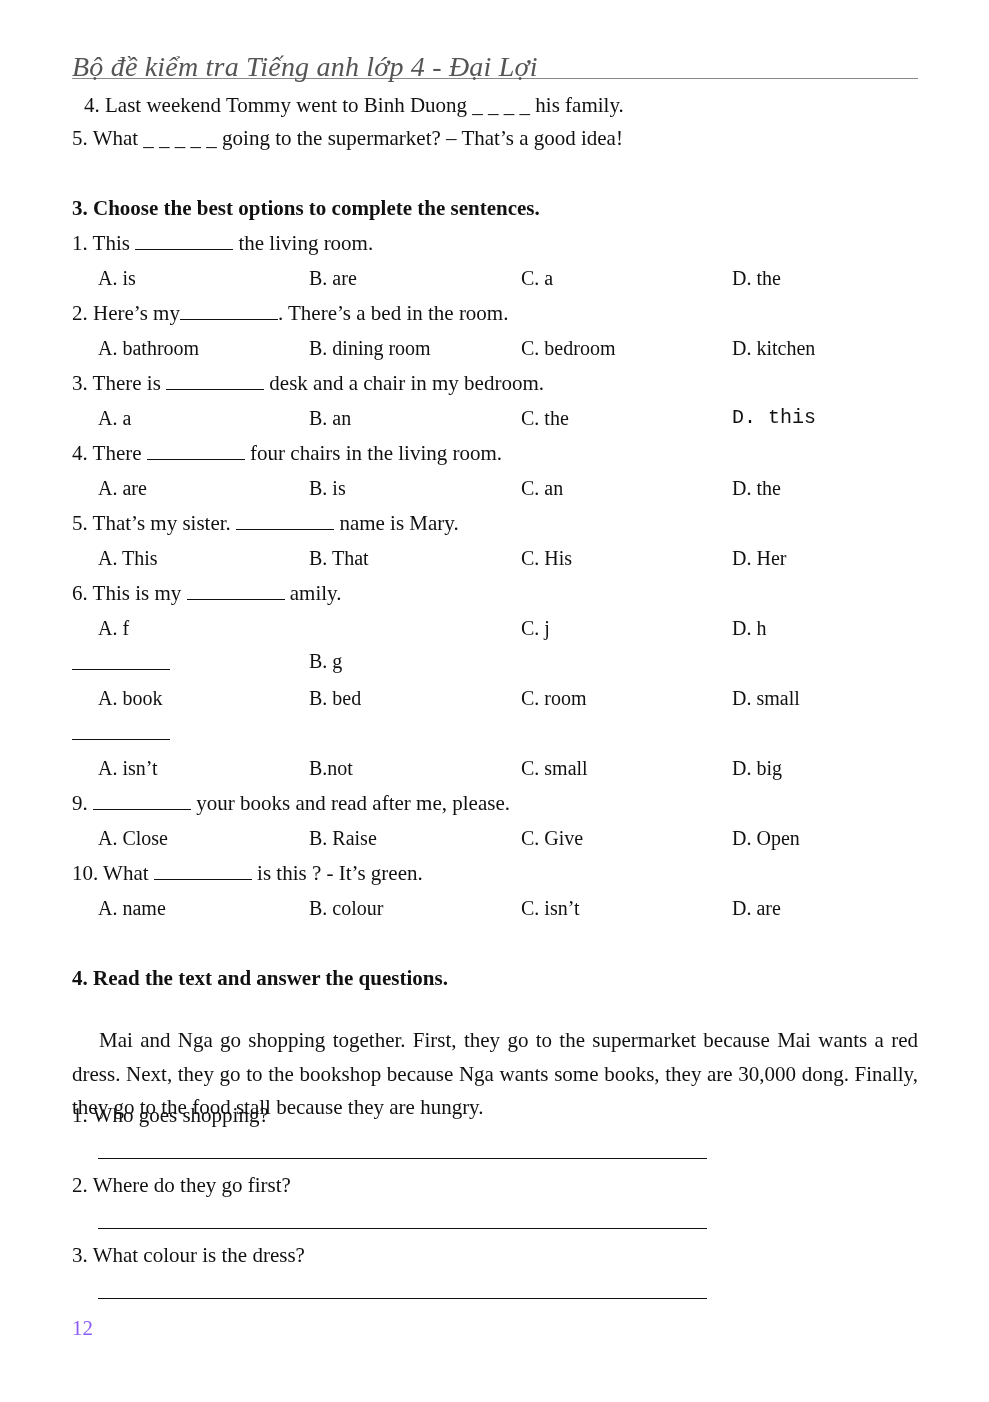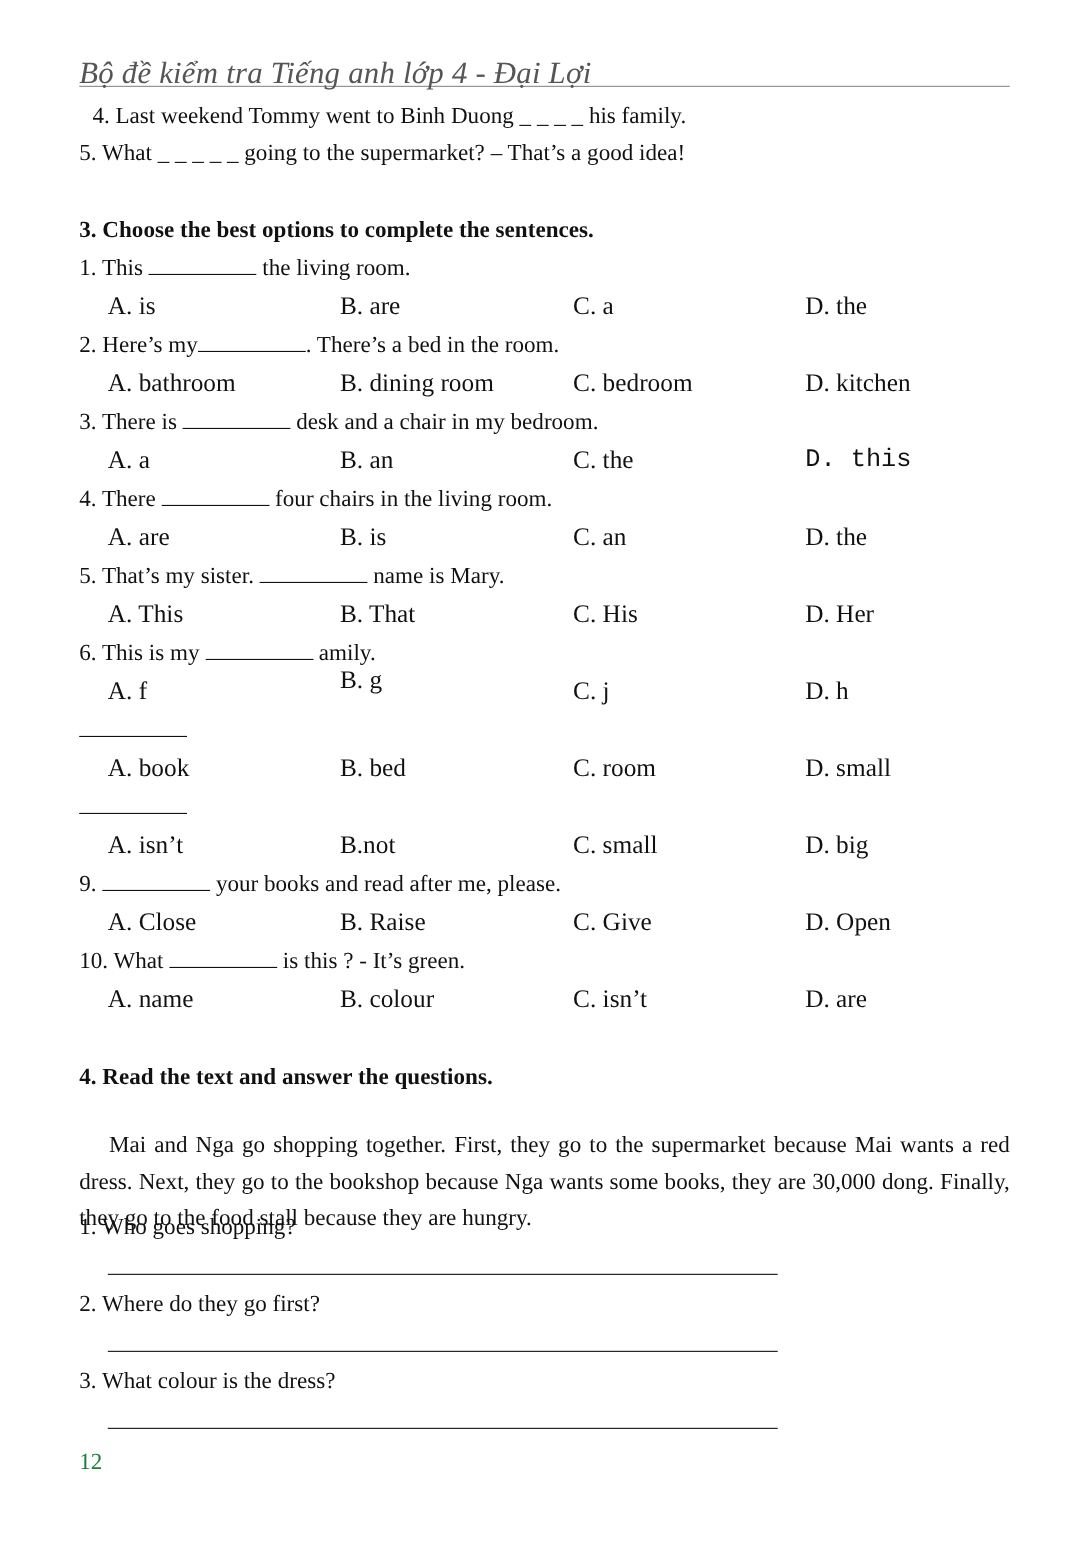--- a/index.html
+++ b/index.html
@@ -13,34 +13,34 @@
     border-bottom: 1.5px solid #8a8a8a;
   }
   .header-title {
     font-style: italic; font-size: 28px; color: #555555;
     position: absolute; left: 0; top: 1px; letter-spacing: 0.2px;
   }
   .line {
     position: absolute; left: 72px; font-size: 21px; line-height: 26px; white-space: nowrap;
   }
   .section-title { font-weight: bold; font-size: 21px; }
-  .opt { position: absolute; font-size: 23px; line-height: 26px; white-space: nowrap; }
+  .opt { position: absolute; font-size: 20px; line-height: 26px; white-space: nowrap; }
   .blank {
     display: inline-block; width: 98px; border-bottom: 1.3px solid #111;
     height: 16px; vertical-align: baseline;
   }
   .para {
     position: absolute; left: 72px; width: 846px; font-size: 21px; line-height: 33.5px;
     text-align: justify; text-indent: 27px;
   }
   .answer-line {
     position: absolute; left: 98px; width: 609px; border-bottom: 1.3px solid #111; height: 0;
   }
   .page-number {
-    position: absolute; left: 72px; top: 1316px; font-size: 21px; color: #15803d;
+    position: absolute; left: 72px; top: 1316px; font-size: 21px; color: #8b5cf6;
   }
 </style>
 </head>
 <body>
 
 <div class="header">
   <span class="header-title">Bộ đề kiểm tra Tiếng anh lớp 4 - Đại Lợi</span>
 </div>
 
 <div class="line" style="top:92px;margin-left:12px;">
@@ -75,21 +75,21 @@
     <div class="opt" style="left: 309px; top: 475px;">B. is</div>
     <div class="opt" style="left: 521px; top: 475px;">C. an</div>
     <div class="opt" style="left: 732px; top: 475px;">D. the</div>
     <div class="line" style="top: 510px;"><span style="white-space: pre;">5. That’s my sister. </span><span class="blank"></span><span style="white-space: pre;"> name is Mary.</span></div>
     <div class="opt" style="left: 98px; top: 545px;">A. This</div>
     <div class="opt" style="left: 309px; top: 545px;">B. That</div>
     <div class="opt" style="left: 521px; top: 545px;">C. His</div>
     <div class="opt" style="left: 732px; top: 545px;">D. Her</div>
     <div class="line" style="top: 580px;"><span style="white-space: pre;">6. This is my </span><span class="blank"></span><span style="white-space: pre; text-align: right;"> amily.</span></div>
     <div class="opt" style="left: 98px; top: 615px;">A. f</div>
-    <div class="opt" style="left: 309px; top: 605px; text-align: center;">B. g</div>
+    <div class="opt" style="left: 309px; top: 648px; text-align: center;">B. g</div>
     <div class="opt" style="left: 521px; top: 615px;">C. j</div>
     <div class="opt" style="left: 732px; top: 615px;">D. h</div>
     <div class="line" style="top: 650px;"><span class="blank"></span><span style="white-space: pre;"></span></div>
     <div class="opt" style="left: 98px; top: 685px;">A. book</div>
     <div class="opt" style="left: 309px; top: 685px;">B. bed</div>
     <div class="opt" style="left: 521px; top: 685px;">C. room</div>
     <div class="opt" style="left: 732px; top: 685px;">D. small</div>
     <div class="line" style="top: 720px;"><span class="blank"></span><span style="white-space: pre;"></span></div>
     <div class="opt" style="left: 98px; top: 755px;">A. isn’t</div>
     <div class="opt" style="left: 309px; top: 755px;">B.not</div>

